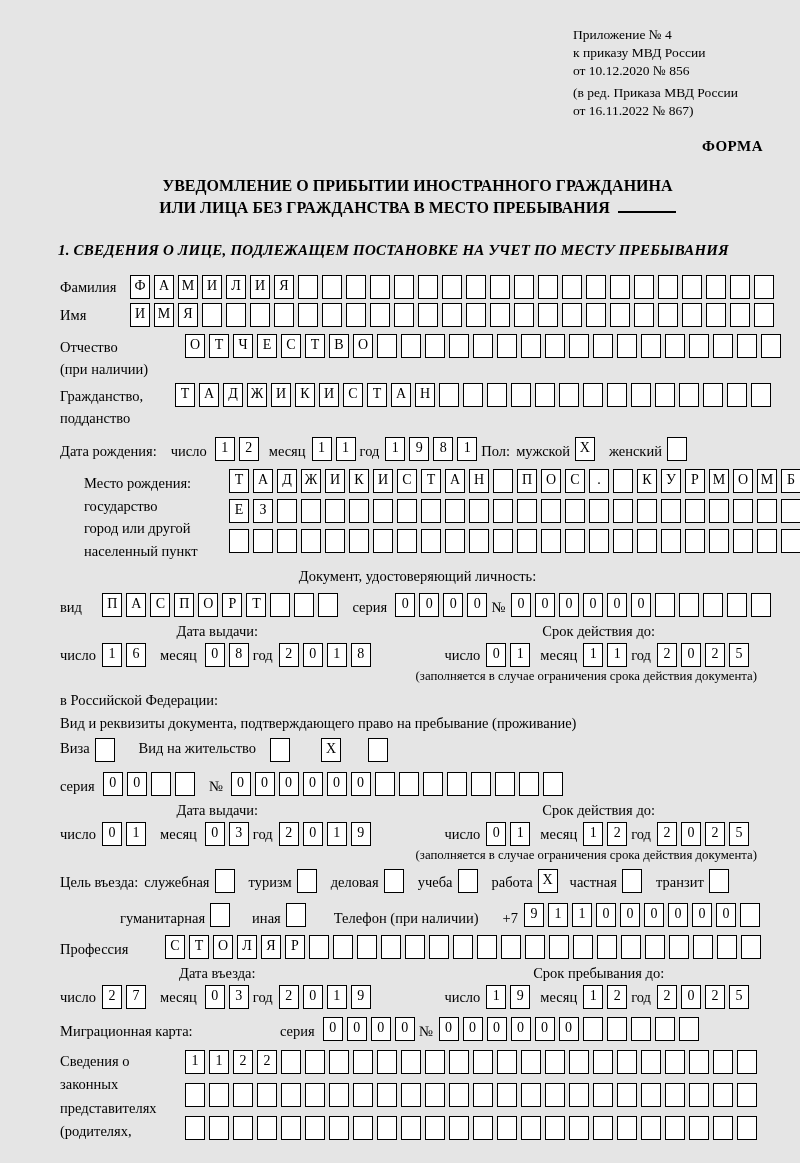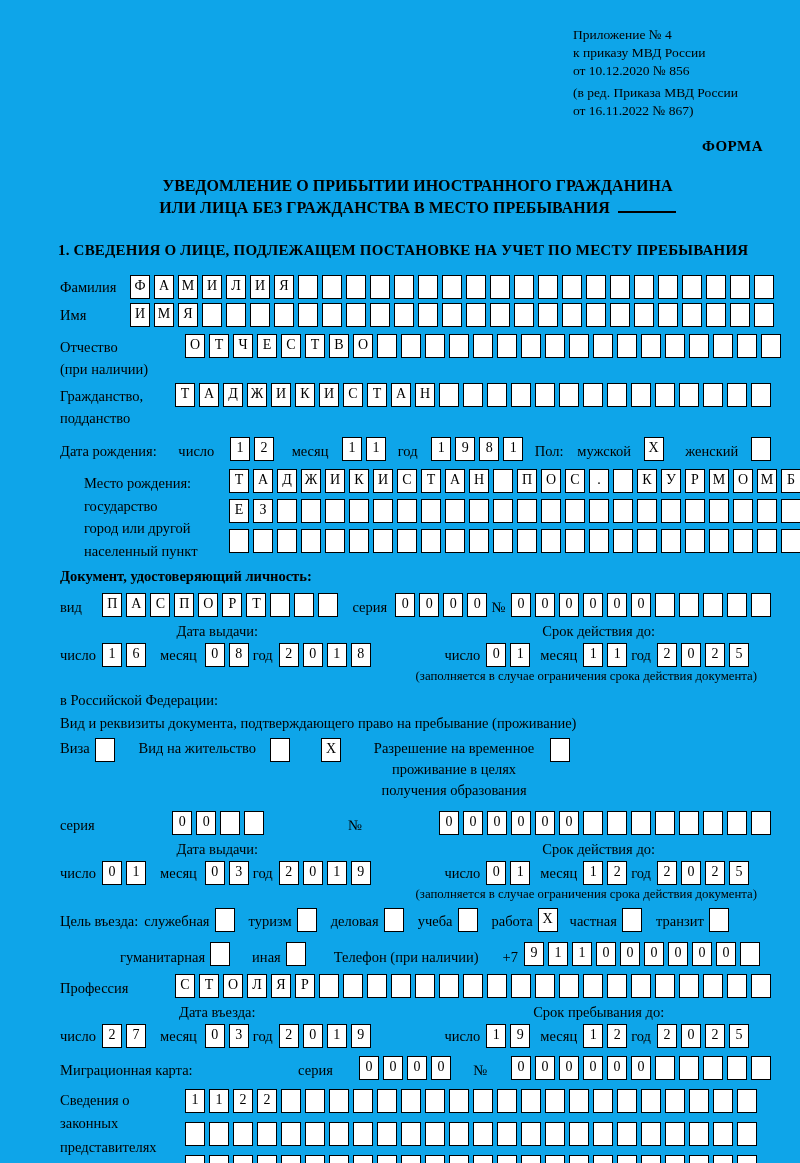--- a/index.html
+++ b/index.html
@@ -1,47 +1,47 @@
 <!DOCTYPE html>
 <html><head>
 <meta charset="utf-8">
 <style>
   html,body{margin:0;padding:0;background:#fff;color:#000;
     font-family:"Liberation Serif","DejaVu Serif",serif;}
   .page{position:relative;width:800px;height:1163px;box-sizing:border-box;
-    padding:26px 25px 0 60px;overflow:hidden;background:#0ea5e9;}
+    padding:26px 25px 0 60px;overflow:hidden;background:#e5e5e5;}
   
   .hdr{width:190px;margin-left:auto;margin-right:12px;font-size:13.5px;line-height:1.32;}
   .hdr .sub{margin-top:5px;}
   .forma{text-align:right;font-weight:bold;font-size:15px;margin:18px 12px 0 0;letter-spacing:.5px;}
   .title{margin-top:20px;text-align:center;font-weight:bold;font-size:16px;line-height:1.35;}
   .t-underline{display:inline-block;width:58px;border-bottom:2px solid #000;height:13px;margin-left:8px;}
-  .sec-heading{margin:24px 0 16px -2px;font-weight:bold;font-size:15px;letter-spacing:.2px;}
+  .sec-heading{margin:24px 0 16px -2px;font-weight:bold;font-size:15px;letter-spacing:.2px;font-style:italic;}
   
   .row{display:flex;align-items:flex-start;margin-bottom:4px;}
-  .row-c{align-items:center;justify-content:space-between;}
+  .row-c{align-items:center;}
   .lbl{font-size:14.5px;padding-top:4px;white-space:nowrap;}
   .lbl-stack{display:flex;flex-direction:column;font-size:14.5px;line-height:1.5;padding-top:3px;}
   .w70{width:70px;flex:none;}
   .w125{width:125px;flex:none;}
   .w115{width:115px;flex:none;}
   .w145{width:145px;flex:none;margin-left:24px;}
   .w105{width:105px;flex:none;}
   .w175{width:175px;flex:none;}
   .cells{display:flex;flex-wrap:nowrap;flex:none;}
   .cell{box-sizing:border-box;flex:none;width:20px;height:24px;border:1.8px solid #000;
     margin-right:4px;text-align:center;font-size:14px;line-height:20px;background:#fff;}
   .cb{margin:0 0 0 5px;}
   .ml6{margin-left:6px;}
   .ml10{margin-left:10px;}
   .ml14{margin-left:14px;}
   .mr6{margin-right:6px;}
   .mr8{margin-right:8px;}
   .stackrows .cells{margin-bottom:6px;}
-  .doc-heading{text-align:left;font-weight:bold;font-size:14.5px;margin:6px 0 8px;}
+  .doc-heading{text-align:center;font-weight:normal;font-size:14.5px;margin:6px 0 8px;}
   
   .date-pair{display:flex;justify-content:space-between;padding-right:22px;margin-top:6px;gap:33px;}
   .date-title{text-align:center;font-size:14.5px;margin-bottom:3px;}
   .date-row{display:flex;align-items:center;}
   .date-row .lbl{padding-top:0;}
   .note{font-size:12.8px;text-align:right;padding-right:18px;margin:2px 0 6px;}
   .plain{font-size:14.5px;margin:6px 0;}
   
   .opts{display:flex;align-items:flex-start;margin:6px 0 10px;}
   .opt{display:flex;align-items:flex-start;margin-right:14px;}
@@ -431,21 +431,20 @@
       <span class="cells cb" style="margin-left:14px;">
           <span class="cell"></span>
         </span>
     </div>
     <div class="opt" style="margin-right:18px;">
       <span class="cells cb">
           <span class="cell">X</span>
         </span>
     </div>
     <div class="opt" style="margin-right:0;">
-      <span class="opt-multi">Разрешение на временное проживание в целях получения образования</span>
       <span class="cells cb">
           <span class="cell"></span>
         </span>
     </div>
   </div>
 
   <div class="row row-c" style="margin-bottom:2px;">
     <span class="lbl mr8">серия</span>
     <span class="cells">
         <span class="cell">0</span>

